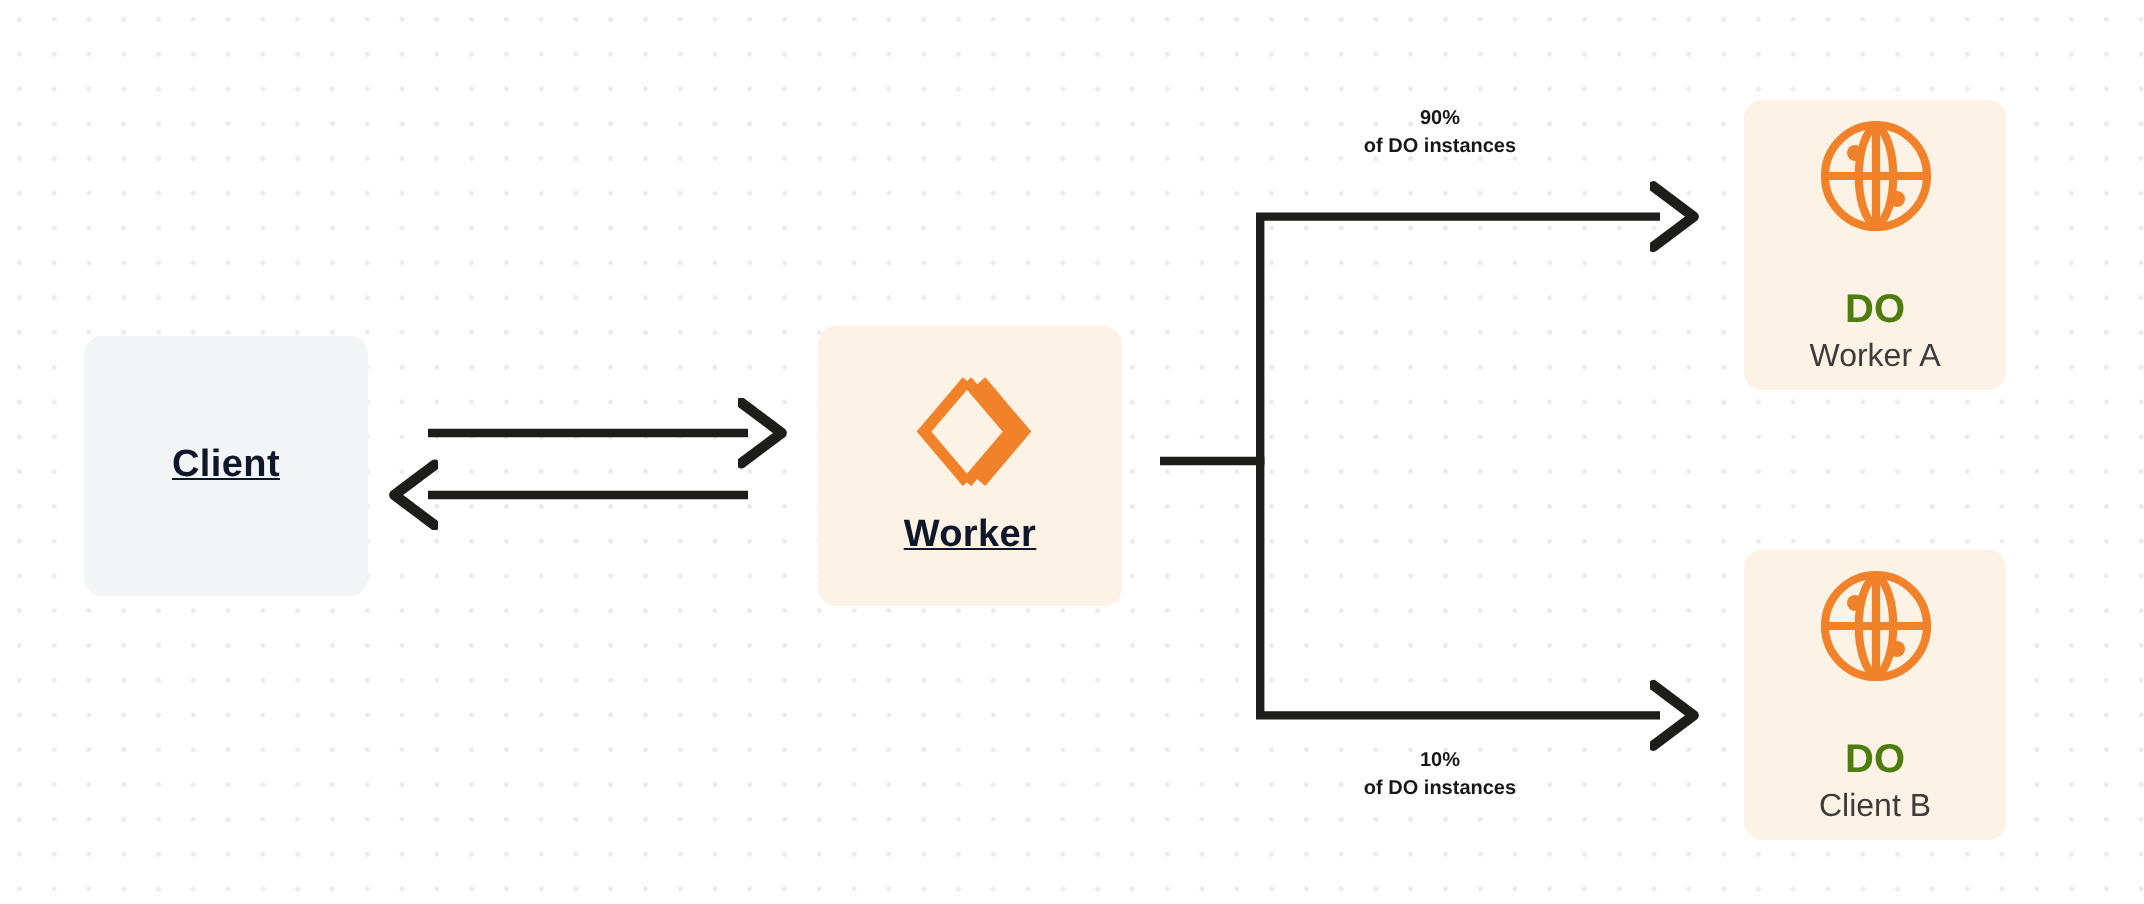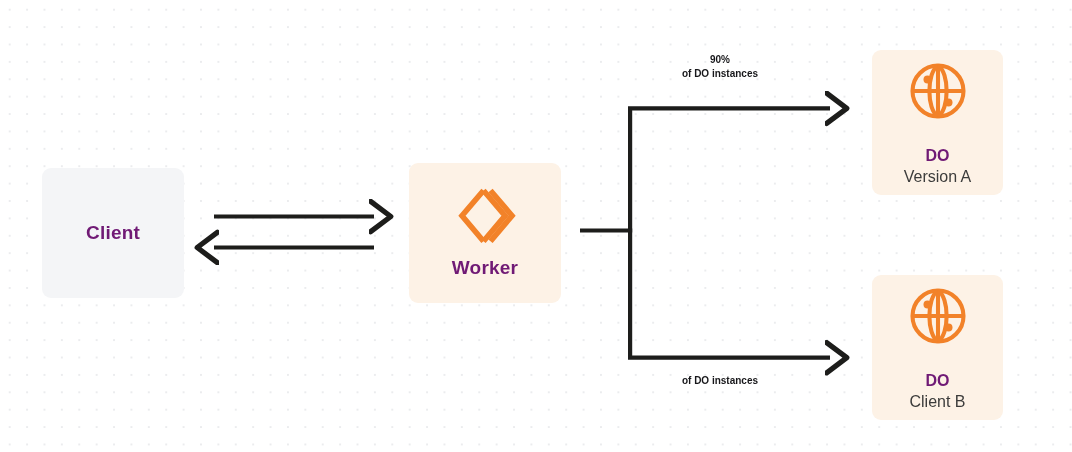--- a/index.html
+++ b/index.html
@@ -54,28 +54,29 @@
     left: 872px;
     top: 275px;
     width: 131px;
     height: 145px;
     background: #fdf2e6;
   }
 
   .node-title {
     font-size: 19px;
     font-weight: bold;
-    color: #701a75;
+    color: #0f172a;
     letter-spacing: 0.2px;
     line-height: 1.2;
+    text-decoration: underline;
   }
   .node-title-do {
-    font-size: 16px;
+    font-size: 20px;
     font-weight: bold;
-    color: #701a75;
+    color: #4d7c0f;
     margin-top: 22px;
   }
   .node-sub {
     font-size: 16px;
     font-weight: normal;
     color: #3c3c3b;
     margin-top: 2px;
     line-height: 1.25;
   }
 
@@ -170,21 +171,21 @@
           <line x1="32" y1="6.5" x2="32" y2="57.5"></line>
           <line x1="6.5" y1="32" x2="57.5" y2="32"></line>
           <path d="M32,6.5 C20.5,13.5 20.5,50.5 32,57.5"></path>
           <path d="M32,6.5 C43.5,13.5 43.5,50.5 32,57.5"></path>
         </g>
         <circle cx="21.5" cy="20.5" r="4.0" fill="#f28229"></circle>
         <circle cx="42.5" cy="43.5" r="4.0" fill="#f28229"></circle>
       </svg>
     </span>
     <span class="node-title-do">DO</span>
-    <span class="node-sub">Version A</span>
+    <span class="node-sub">Worker A</span>
   </div>
 
   <div class="node node-do-b">
     <span class="icon-wrap do-icon-wrap">
       <svg width="64" height="64" viewBox="0 0 64 64" aria-hidden="true">
         <g fill="none" stroke="#f28229" stroke-width="4.1">
           <circle cx="32" cy="32" r="25.5"></circle>
           <line x1="32" y1="6.5" x2="32" y2="57.5"></line>
           <line x1="6.5" y1="32" x2="57.5" y2="32"></line>
           <path d="M32,6.5 C20.5,13.5 20.5,50.5 32,57.5"></path>
@@ -197,16 +198,17 @@
     <span class="node-title-do">DO</span>
     <span class="node-sub">Client B</span>
   </div>
 
   <div class="edge-label edge-label-top">
     <div>90%</div>
     <div>of DO instances</div>
   </div>
 
   <div class="edge-label edge-label-bottom">
+    <div>10%</div>
     <div>of DO instances</div>
   </div>
 
 </div>
 
 </body></html>

